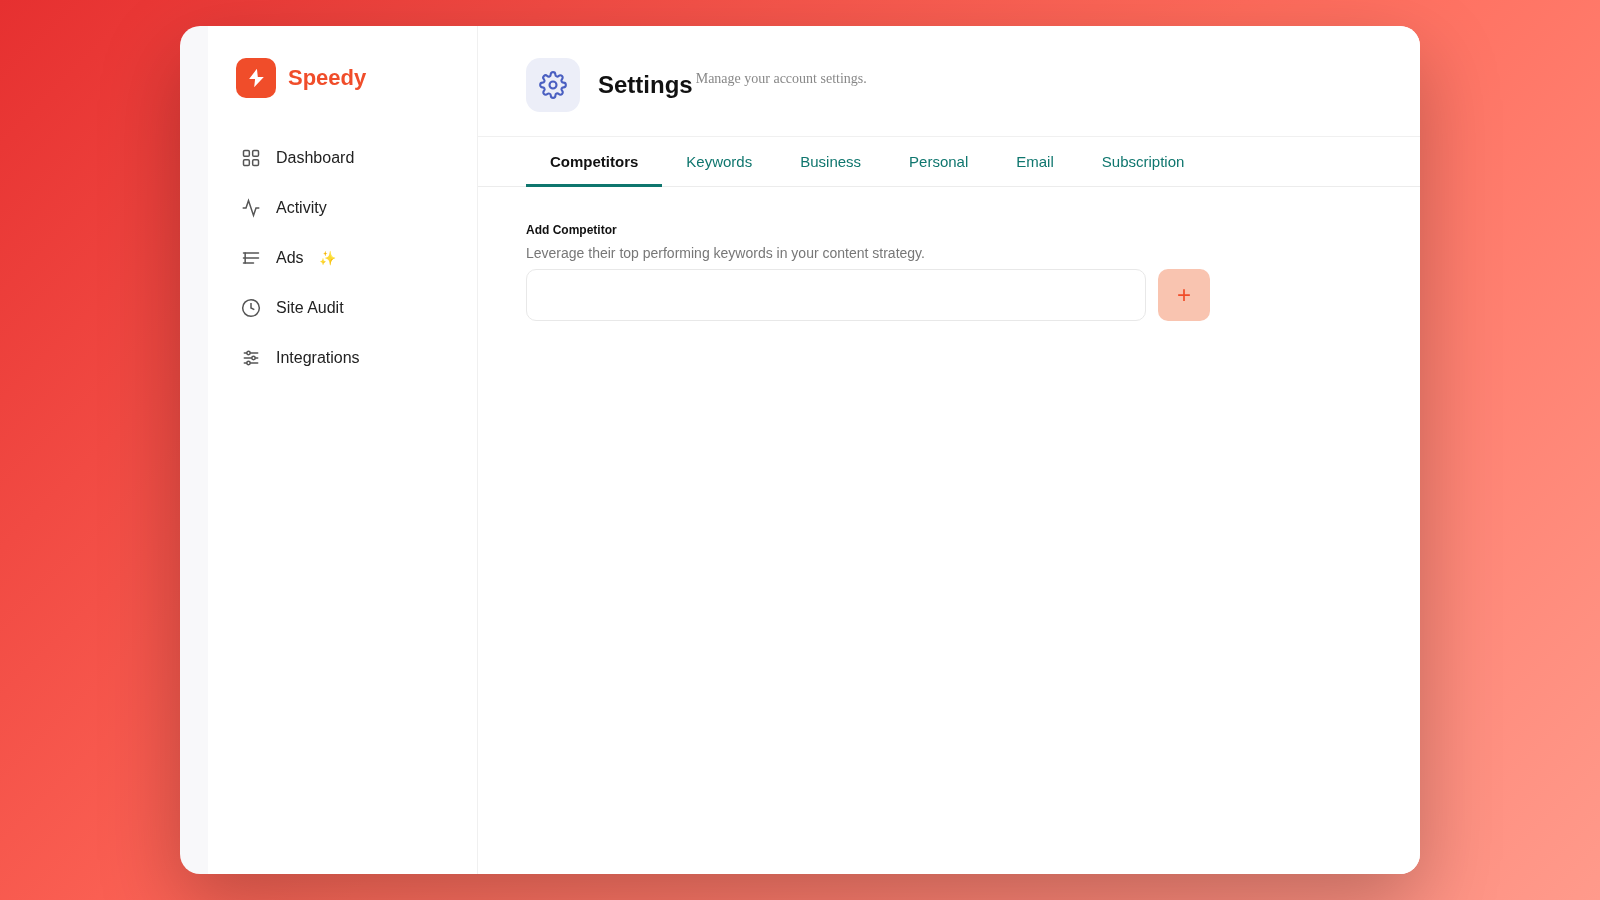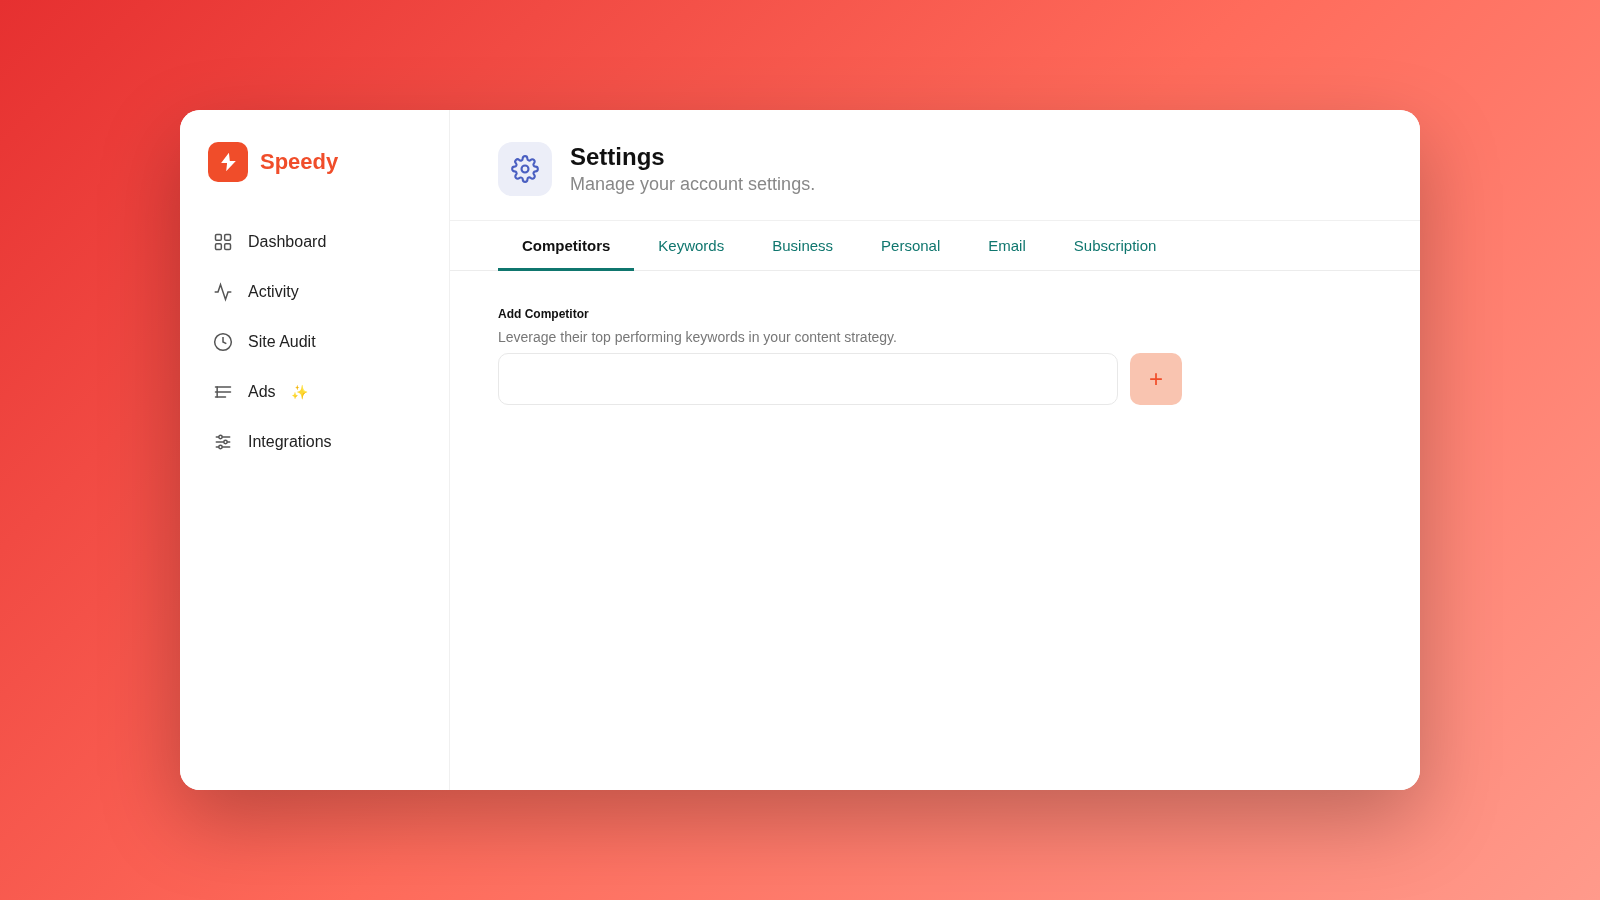--- a/index.html
+++ b/index.html
@@ -10,26 +10,27 @@
       background: linear-gradient(135deg, #e63030 0%, #ff6b5b 50%, #ff9a8b 100%);
       display: flex;
       align-items: center;
       justify-content: center;
       font-family: -apple-system, BlinkMacSystemFont, 'Segoe UI', sans-serif;
       overflow: hidden;
     }
 
     .app-window {
       width: 1240px;
-      height: 680px;
+      height: 848px;
       background: #f8f8fa;
       border-radius: 20px;
       display: flex;
       overflow: hidden;
       box-shadow: 0 30px 80px rgba(0,0,0,0.25);
+      padding-left: 28px;
     }
 
     
     .sidebar {
       width: 270px;
       background: #ffffff;
       padding: 32px 20px;
       display: flex;
       flex-direction: column;
       gap: 0;
@@ -132,33 +133,34 @@
     }
 
     .header-icon-wrap svg {
       width: 28px;
       height: 28px;
       color: #4a5fc1;
     }
 
     .header-text-wrap {
       display: flex;
-      flex-direction: column;
+      flex-direction: row;
       gap: 3px;
     }
 
     .page-title {
       font-size: 24px;
       font-weight: 700;
       color: #111;
     }
 
     .page-subtitle {
-      font-size: 18px;
+      font-size: 14px;
       color: #888;
+      font-family: Liberation Serif, serif;
     }
 
     
     .tabs-bar {
       display: flex;
       gap: 0;
       padding: 0 48px;
       border-bottom: 1px solid #ececec;
     }
 
@@ -269,36 +271,36 @@
           <svg viewBox="0 0 24 24" fill="none" stroke="currentColor" stroke-width="1.8">
             <polyline points="22 12 18 12 15 21 9 3 6 12 2 12"></polyline>
           </svg>
         </span>
         <span class="nav-item-label">Activity</span>
       </div>
 
       <div class="nav-item">
         <span class="nav-icon">
           <svg viewBox="0 0 24 24" fill="none" stroke="currentColor" stroke-width="1.8">
+            <path d="M3 18h12M3 12h18M3 6h18" stroke-linecap="round"></path>
+            <path d="M5 6v12" stroke-linecap="round"></path>
+          </svg>
+        </span>
+        <span class="nav-item-label">Ads</span>
+        <span class="ads-star" style="color:#f0c030;">✨</span>
+      </div>
+
+      <div class="nav-item">
+        <span class="nav-icon">
+          <svg viewBox="0 0 24 24" fill="none" stroke="currentColor" stroke-width="1.8">
             <circle cx="12" cy="12" r="10"></circle>
             <path d="M12 6v6l4 2"></path>
           </svg>
         </span>
         <span class="nav-item-label">Site Audit</span>
-      </div>
-
-      <div class="nav-item">
-        <span class="nav-icon">
-          <svg viewBox="0 0 24 24" fill="none" stroke="currentColor" stroke-width="1.8">
-            <path d="M3 18h12M3 12h18M3 6h18" stroke-linecap="round"></path>
-            <path d="M5 6v12" stroke-linecap="round"></path>
-          </svg>
-        </span>
-        <span class="nav-item-label">Ads</span>
-        <span class="ads-star" style="color:#f0c030;">✨</span>
       </div>
 
 
 
       <div class="nav-item">
         <span class="nav-icon">
           <svg viewBox="0 0 24 24" fill="none" stroke="currentColor" stroke-width="1.8">
             <line x1="4" y1="6" x2="20" y2="6" stroke-linecap="round"></line>
             <line x1="4" y1="12" x2="20" y2="12" stroke-linecap="round"></line>
             <line x1="4" y1="18" x2="20" y2="18" stroke-linecap="round"></line>

